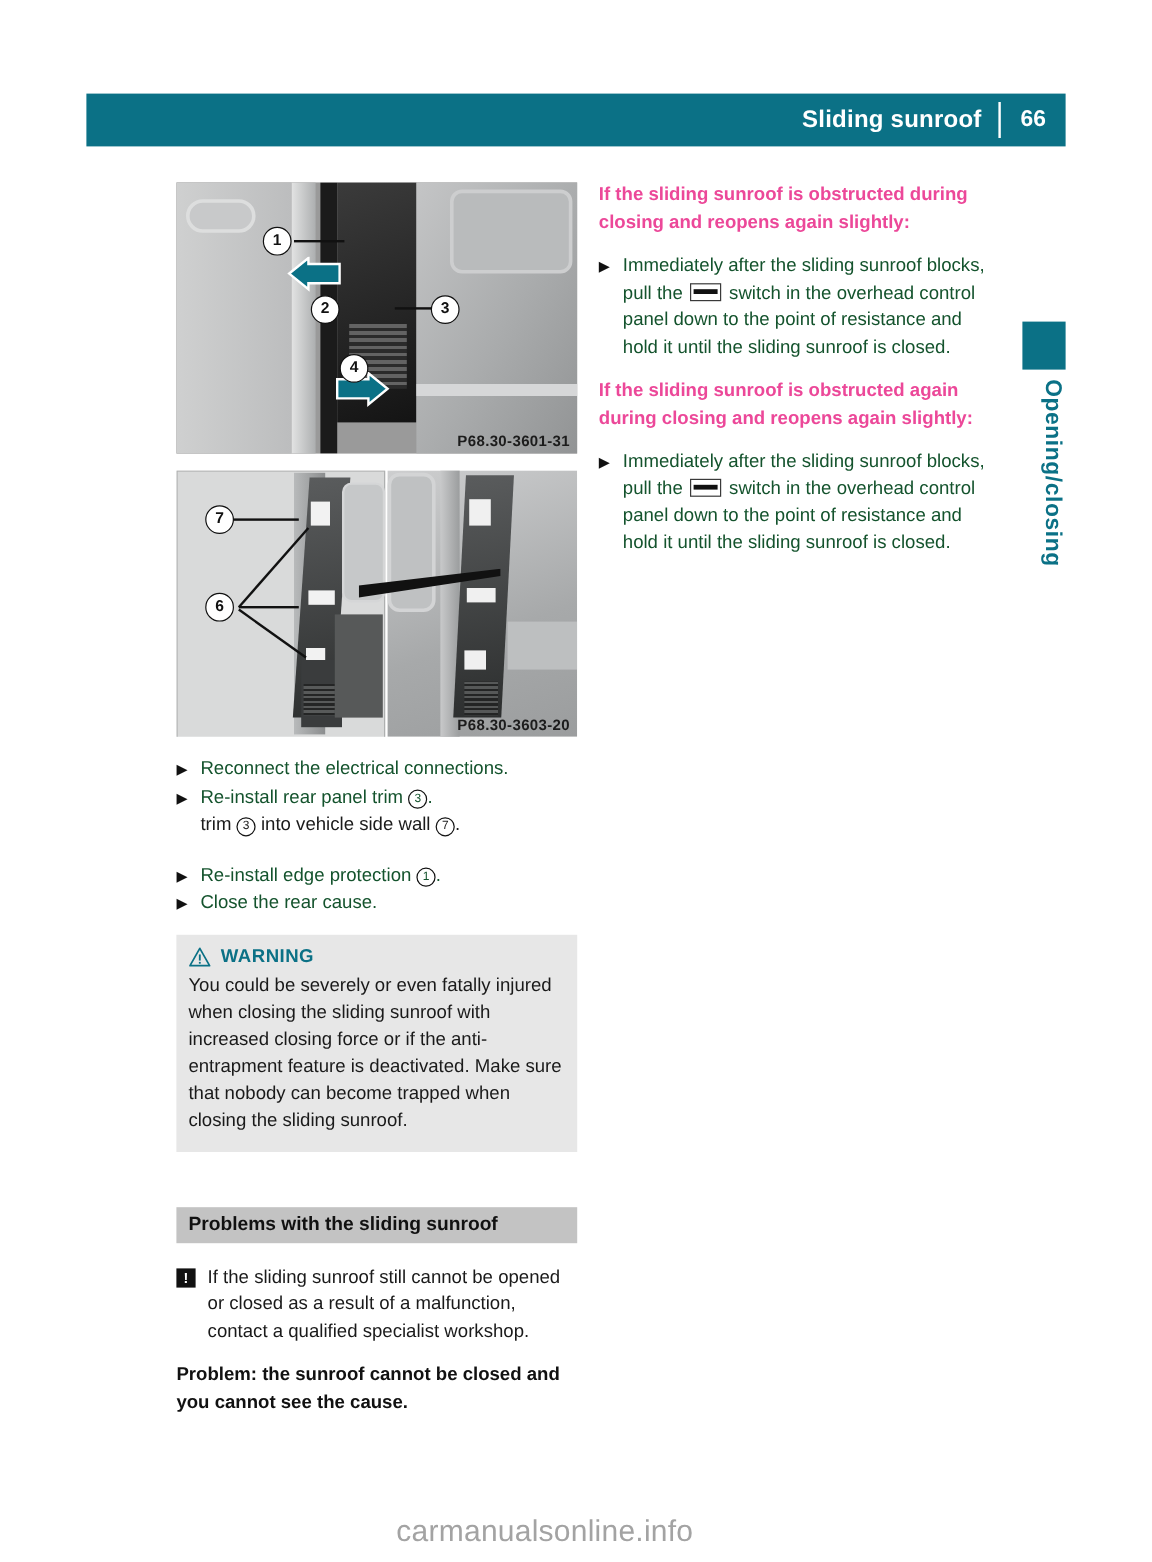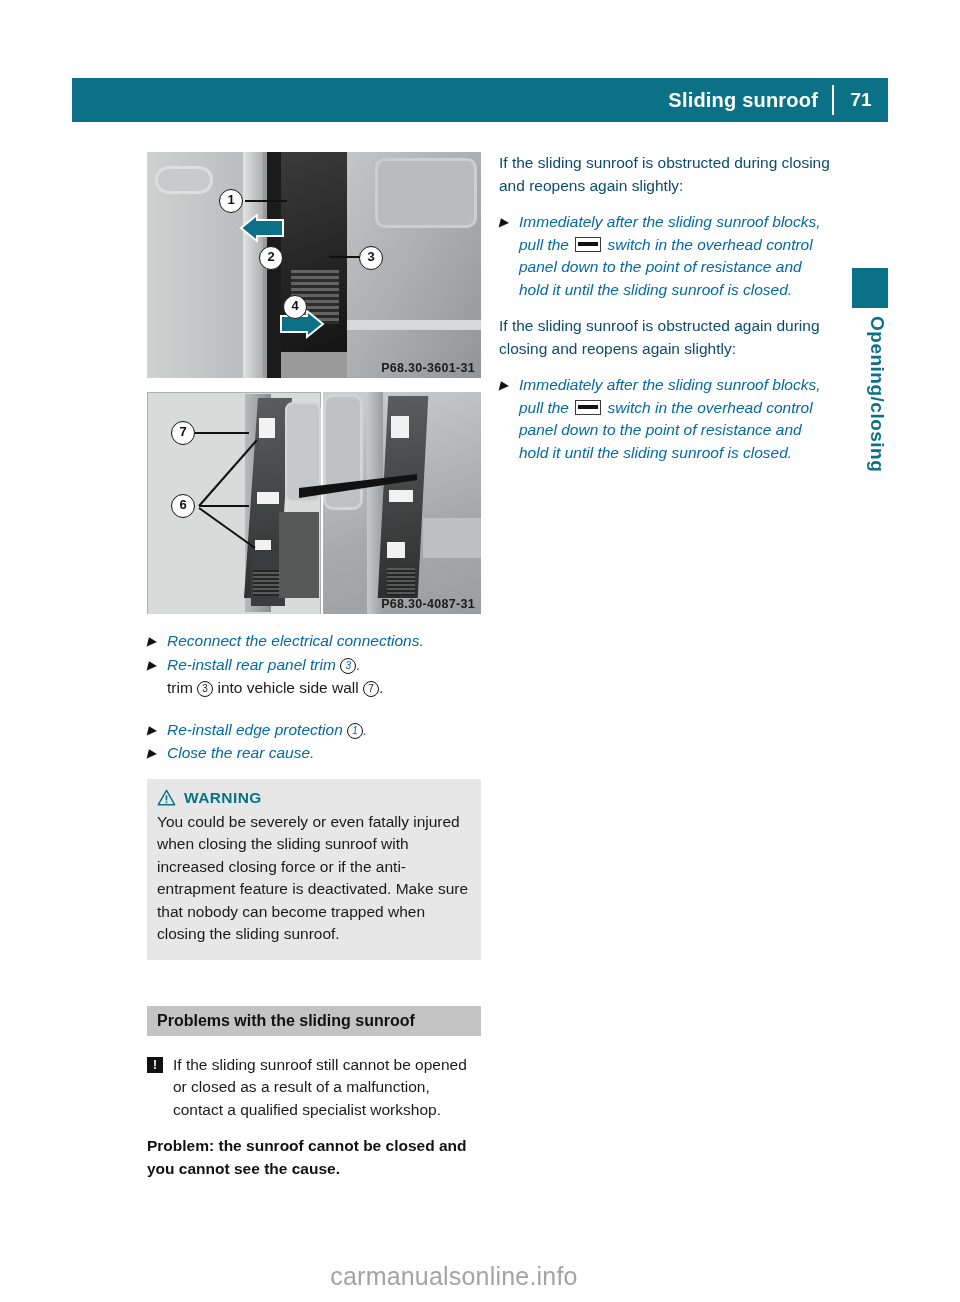--- a/index.html
+++ b/index.html
@@ -143,30 +143,30 @@
     position: absolute;
     height: 2px;
     background: #111111;
   }
 
   
   .para {
     font-size: 15.5px;
     line-height: 22.5px;
     margin: 0 0 14px 0;
-    color: #0c4a6e;
+    color: #ec4899;
+    font-weight: bold;
   }
   .bullet {
     position: relative;
     font-size: 15.5px;
     line-height: 22.5px;
     margin: 0 0 1px 0;
     padding-left: 20px;
-    color: #0369a1;
-    font-style: italic;
+    color: #14532d;
   }
   .bullet-last { margin-bottom: 14px; }
   .bullet::before {
     content: "\25B6";
     position: absolute;
     left: 0;
     top: 0;
     font-size: 12px;
     line-height: 23px;
     color: #111111;
@@ -292,21 +292,21 @@
     font-size: 25px;
     letter-spacing: 0.2px;
   }
 </style>
 </head>
 <body>
 
 <div id="header-bar">
   <span id="header-title">Sliding sunroof</span>
   <span id="header-divider"></span>
-  <span id="header-page-number">71</span>
+  <span id="header-page-number">66</span>
 </div>
 
 <div id="side-tab-square"></div>
 <div id="side-tab-label">Opening/closing</div>
 
 <div id="col-left">
 
   <div class="figure" id="figure-1">
     <div class="photo-a"></div>
 
@@ -370,21 +370,21 @@
     <div class="leader" style="left:46px;top:40px;width:56px;"></div>
     <div class="callout" style="left:24px;top:29px;">7</div>
 
     <div class="leader" style="left:52px;top:113px;width:50px;"></div>
     <svg style="position:absolute;left:40px;top:42px;" width="80" height="120" viewBox="0 0 80 120">
       <path d="M12 72 L70 6" stroke="#111" stroke-width="2" fill="none"></path>
       <path d="M12 74 L68 114" stroke="#111" stroke-width="2" fill="none"></path>
     </svg>
     <div class="callout" style="left:24px;top:102px;">6</div>
 
-    <span class="fig-caption">P68.30-4087-31</span>
+    <span class="fig-caption">P68.30-3603-20</span>
   </div>
 
   <div class="bullet">
     <span>Reconnect the electrical connections.</span>
   </div>
 
   <div class="bullet">
     <span>Re-install rear panel trim </span><span class="circ">3</span><span>.</span>
   </div>
   <div class="sub-line" style="margin-bottom:19px;">

